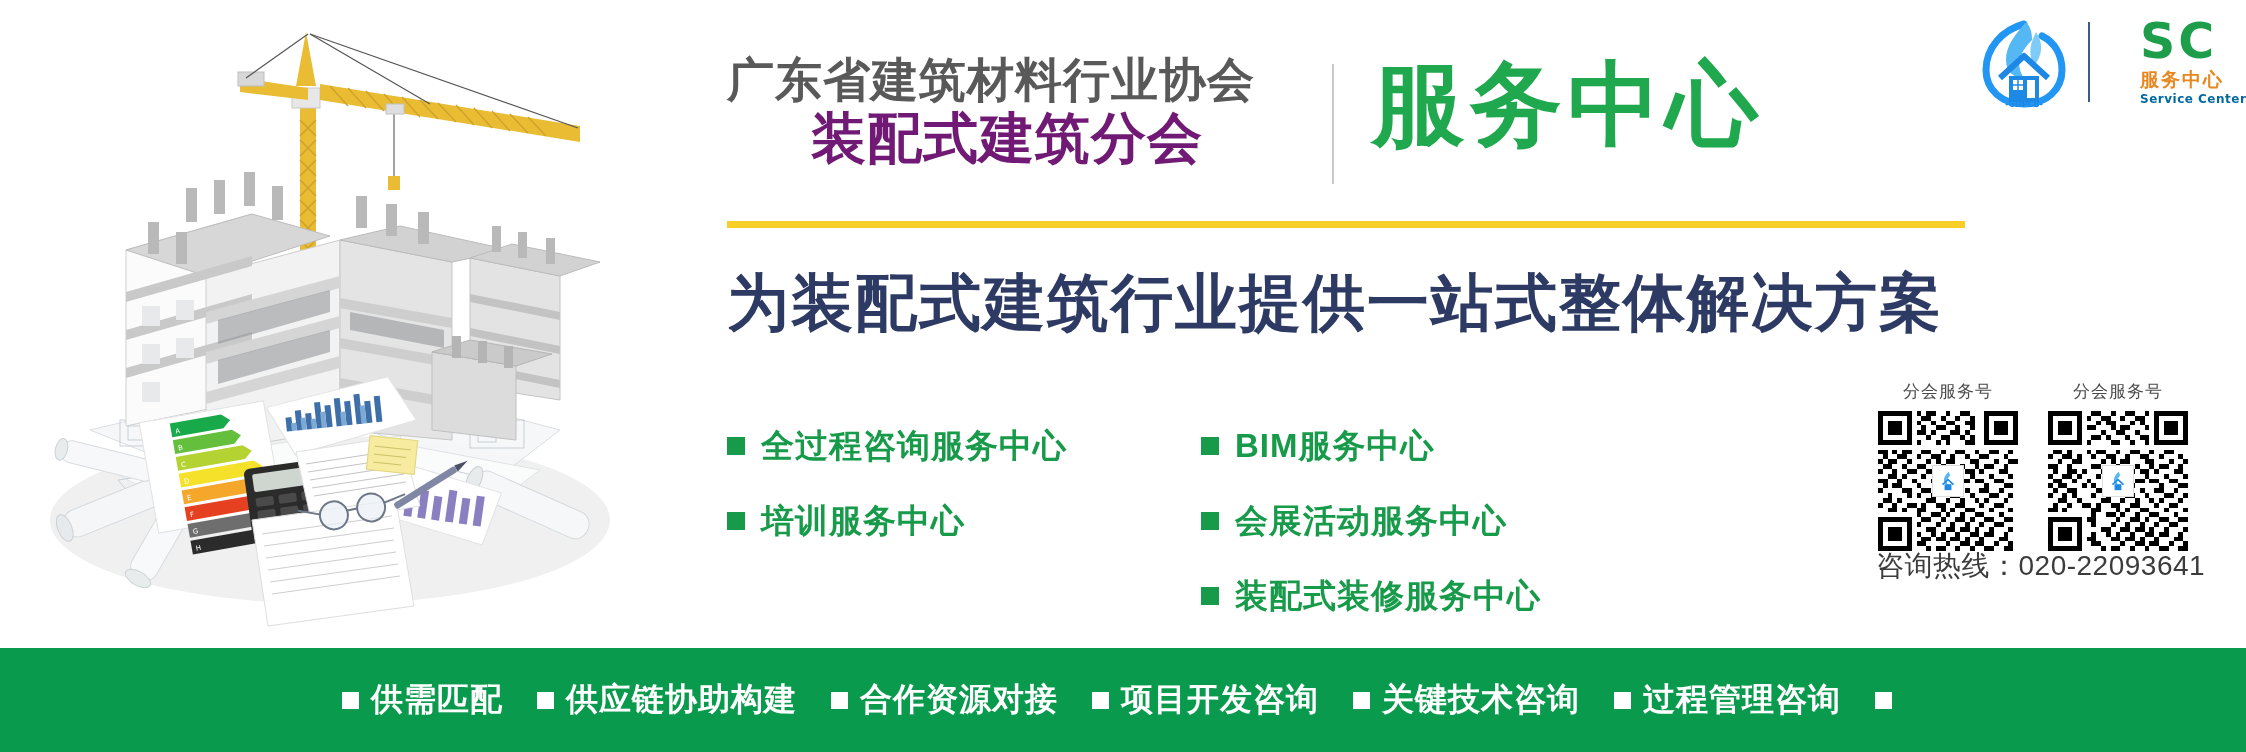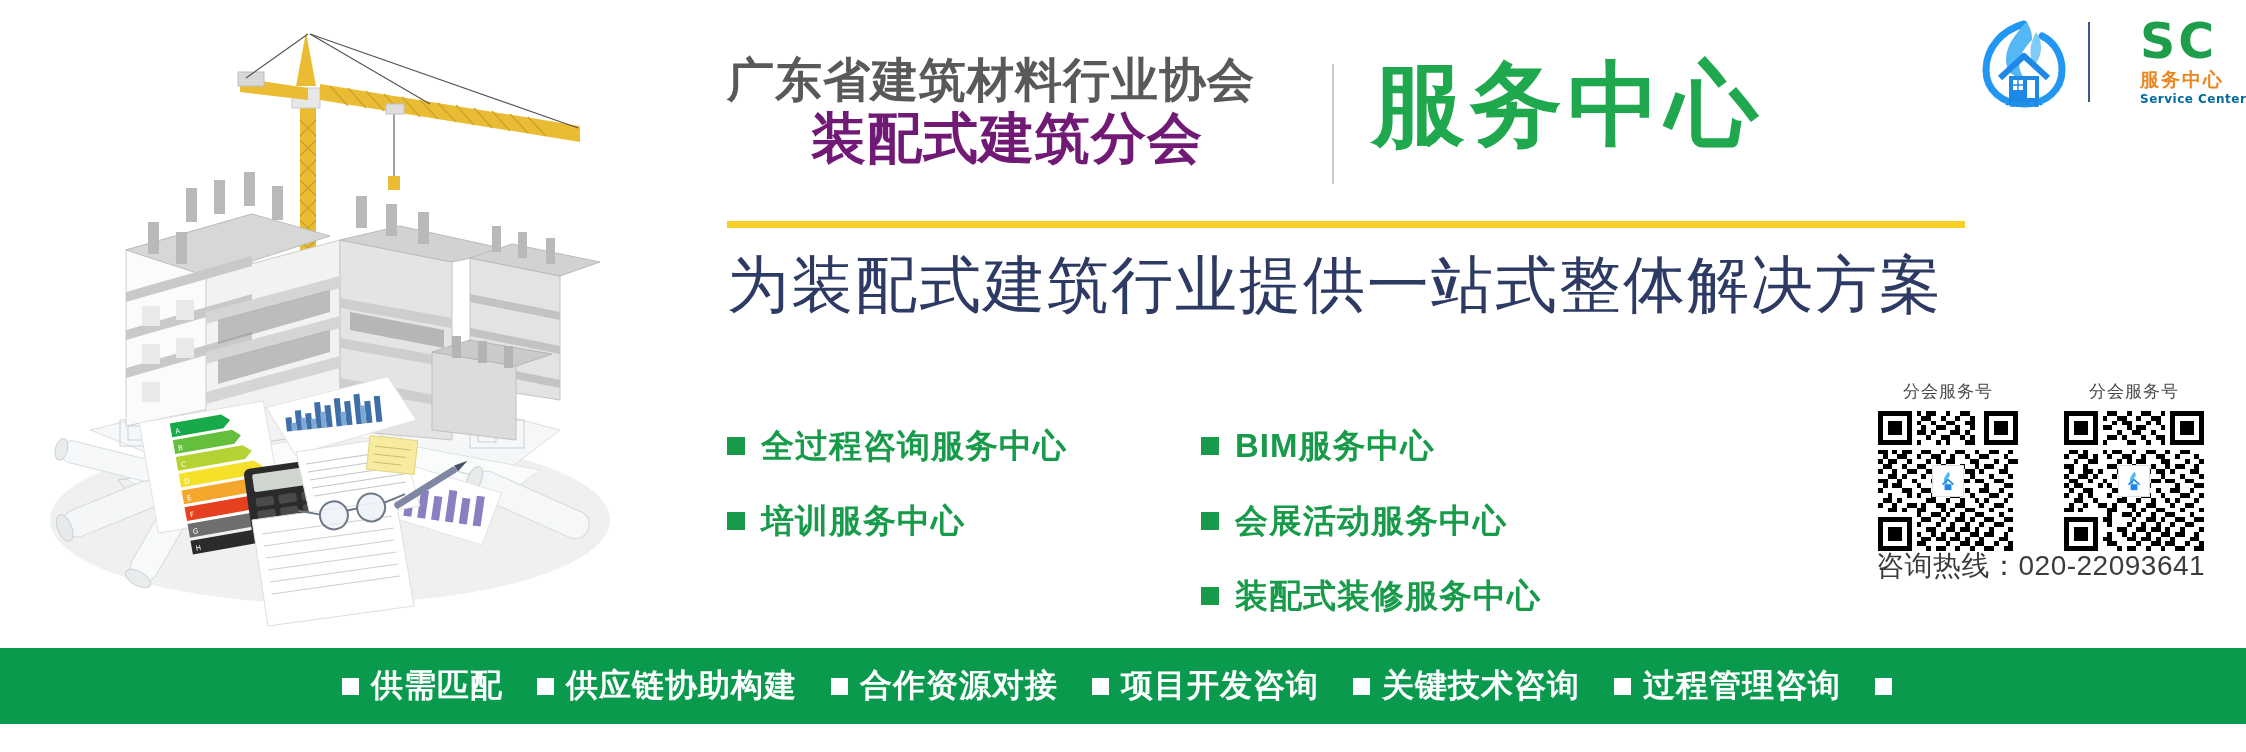--- a/index.html
+++ b/index.html
@@ -34,22 +34,22 @@
     position:absolute;left:645px;top:-2px;
     font-size:92px;font-weight:700;color:#1fa84e;letter-spacing:6px;
     white-space:nowrap;line-height:1.1;
   }
 
   
   #gold-rule{position:absolute;left:727px;top:221px;width:1238px;height:7px;background:#f7cf27;}
 
   
   #slogan{
-    position:absolute;left:727px;top:243px;
-    font-size:62px;font-weight:400;color:#2d3a63;letter-spacing:2px;
+    position:absolute;left:727px;top:261px;
+    font-size:62px;font-weight:700;color:#2d3a63;letter-spacing:2px;
     white-space:nowrap;
   }
 
   
   #svc-cols{position:absolute;left:727px;top:415px;width:1100px;}
   .svc-col{position:absolute;top:6px;}
   .svc-col.left{left:0;}
   .svc-col.right{left:474px;}
   .svc-item{display:flex;align-items:center;height:50px;margin-bottom:25px;}
   .svc-bullet{
@@ -72,38 +72,38 @@
   #logo .sc-cn{
     font-size:19px;font-weight:700;color:#e8871f;letter-spacing:2px;line-height:1.25;margin-top:2px;
   }
   #logo .sc-en{
     font-size:12px;font-weight:700;color:#0369a1;letter-spacing:0.5px;line-height:1.2;
     font-family:"DejaVu Sans",sans-serif;
   }
 
   
   #qr-block{position:absolute;left:1878px;top:380px;width:350px;}
-  .qr-row{display:flex;gap:46px;font-family:Liberation Serif, serif;}
+  .qr-row{display:flex;gap:30px;font-family:Liberation Serif, serif;}
   .qr-cell{width:140px;text-align:center;}
   .qr-caption{font-size:17px;color:#4a4a4a;letter-spacing:1px;margin-bottom:8px;}
   .qr-img{width:140px;height:140px;position:relative;background:#fff;}
   .qr-img svg{display:block;}
   .qr-logo{
     position:absolute;left:50%;top:50%;transform:translate(-50%,-50%);
     width:30px;height:30px;background:#fff;border:1px solid #ddd;
     display:flex;align-items:center;justify-content:center;
   }
   #hotline{
     position:absolute;left:1876px;top:547px;
     font-size:28px;color:#3c3c3c;letter-spacing:0.5px;white-space:nowrap;
   }
 
   
   #green-bar{
-    position:absolute;left:0;top:648px;width:2246px;height:76px;background:#0a9a4e;
+    position:absolute;left:0;top:648px;width:2246px;height:104px;background:#0a9a4e;
     display:flex;align-items:center;justify-content:center;
   }
   #green-bar .tags{display:flex;align-items:center;gap:34px;}
   .tag{display:flex;align-items:center;}
   .tag-bullet{
     width:17px;height:17px;background:#ffffff;display:inline-block;margin-right:12px;flex:0 0 auto;
   }
   .tag-label{
     font-size:32px;font-weight:700;color:#ffffff;white-space:nowrap;letter-spacing:1px;
   }

